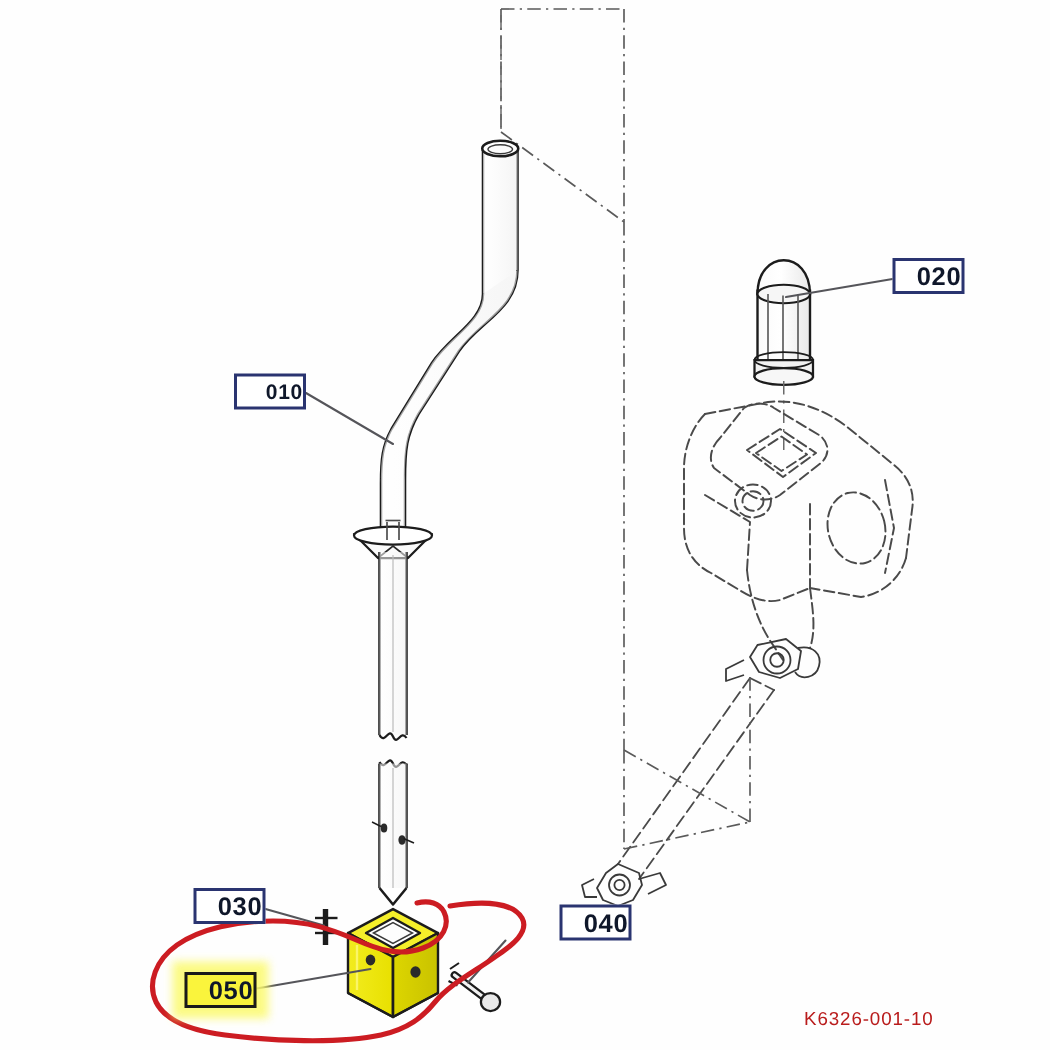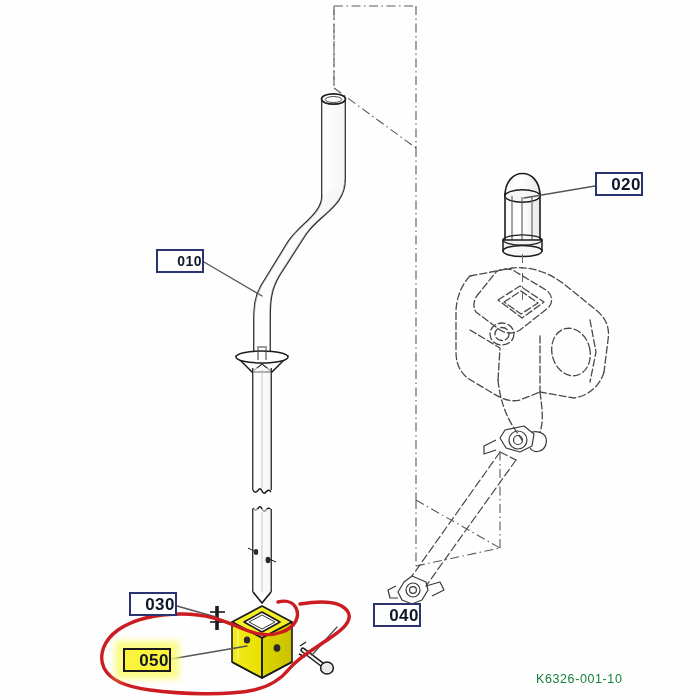--- a/index.html
+++ b/index.html
@@ -53,21 +53,21 @@
     position: absolute;
     background: #fbfa6e;
     filter: blur(3px);
     opacity: 0.85;
   }
   #footer-code {
     position: absolute;
     font-family: "Liberation Sans", sans-serif;
     font-size: 12.5px;
     letter-spacing: 0.6px;
-    color: #15803d;
+    color: #b91c1c;
     white-space: nowrap;
   }
 </style>
 </head>
 <body>
 
 <div id="page">
 
   <svg id="drawing-svg" viewBox="0 0 700 700">
     <defs>

